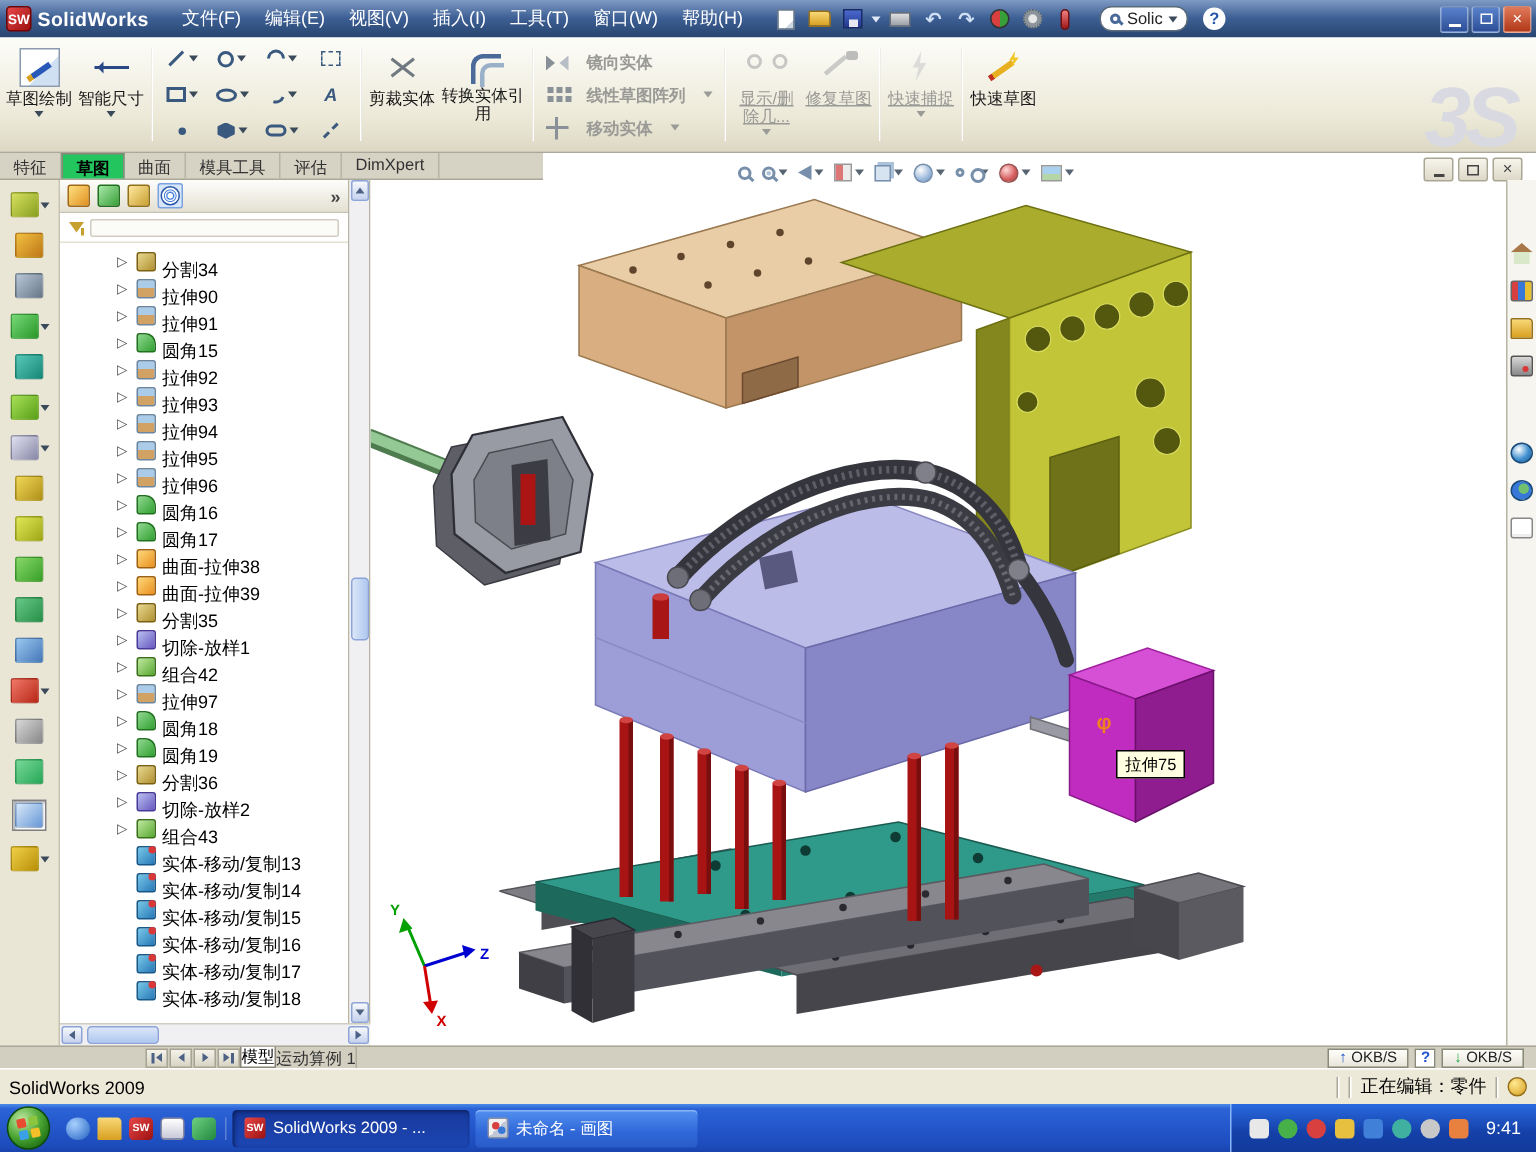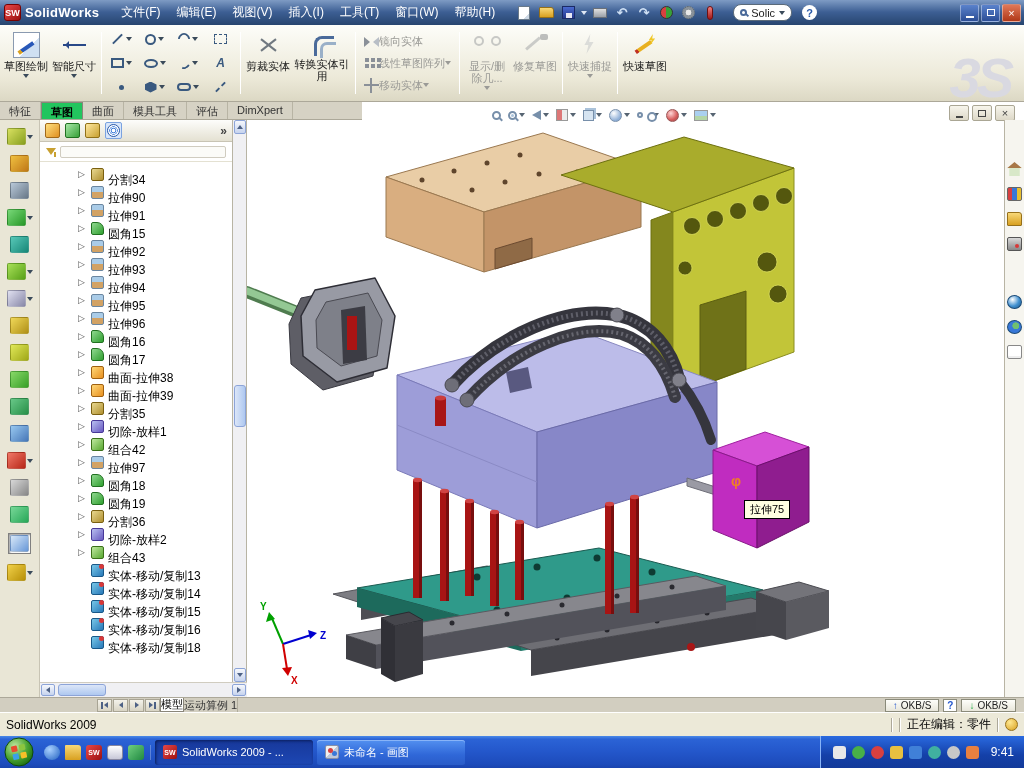--- a/index.html
+++ b/index.html
@@ -33,21 +33,21 @@
 .wbtn.close{background:linear-gradient(#e07858,#b03818);}
 .ic-minbar{width:8px;height:2px;background:#fff;margin-top:8px;}
 .ic-maxbox{width:8px;height:7px;border:1px solid #fff;}
 
 #ribbon{position:absolute;left:0;top:25px;width:1024px;height:77px;background:linear-gradient(#fdfdf9,#ece9d8 70%,#dcd8c4);border-bottom:1px solid #aca899;display:flex;align-items:stretch;padding:2px 2px;}
 #watermark{position:absolute;right:14px;top:20px;font-size:56px;font-style:italic;font-weight:bold;color:#d9d9e1;letter-spacing:-4px;}
 .rsep{width:1px;background:#c0bcac;border-right:1px solid #fff;margin:5px 3px;}
 .rbtn{width:48px;display:flex;flex-direction:column;align-items:center;padding-top:5px;gap:2px;border-radius:2px;}
 .rlabel{font-size:11px;line-height:12px;text-align:center;color:#1a1a1a;width:46px;}
 .rbtn.wide{width:60px;}.rbtn.wide .rlabel{width:58px;}
-.dis .rlabel{color:#9a9a96;}
+.dis .rlabel{color:#9a9a96;text-decoration:underline;}
 .dis .ri{opacity:.45;filter:grayscale(60%);}
 .ri{width:27px;height:26px;position:relative;}
 .ri-sketch{background:linear-gradient(135deg,#fff 60%,#cfe0f2 60%);border:1px solid #8a9ab0;}
 .ri-sketch::after{content:"";position:absolute;left:3px;top:13px;width:18px;height:4px;background:linear-gradient(90deg,#d8a020 20%,#2858b8 20%);transform:rotate(-35deg);}
 .ri-smartdim::before{content:"";position:absolute;left:2px;right:2px;top:12px;height:2px;background:#284888;}
 .ri-smartdim::after{content:"";position:absolute;left:0;top:9px;border:4px solid transparent;border-right-color:#284888;}
 .ri-trim::before,.ri-trim::after{content:"";position:absolute;left:4px;top:12px;width:19px;height:2px;background:#707880;}
 .ri-trim::before{transform:rotate(38deg);}.ri-trim::after{transform:rotate(-38deg);}
 .ri-convert{border-left:3px solid #4a6a9a;border-top:3px solid #4a6a9a;border-radius:8px 0 0 0;width:20px;height:20px;margin:4px 0 0 4px;position:relative;}
 .ri-convert::after{content:"";position:absolute;left:3px;top:3px;width:13px;height:13px;border-left:3px solid #9ab0c8;border-top:3px solid #9ab0c8;border-radius:7px 0 0 0;}
@@ -74,21 +74,21 @@
 .g-dash{width:13px;height:10px;border:1.5px dashed #39597f;}
 .g-rect{width:13px;height:10px;border:2px solid #39597f;}
 .g-ellipse{width:14px;height:9px;border:2px solid #39597f;border-radius:50%;}
 .g-spline{width:12px;height:12px;border:2px solid transparent;border-bottom-color:#39597f;border-radius:50%;transform:rotate(-25deg);}
 .g-textA{color:#39597f;font-weight:bold;font-size:12px;line-height:1;}
 .g-point{width:5px;height:5px;background:#39597f;border-radius:50%;}
 .g-poly{width:12px;height:11px;background:#39597f;clip-path:polygon(50% 0,100% 27%,100% 73%,50% 100%,0 73%,0 27%);}
 .g-slot{width:14px;height:8px;border:2px solid #39597f;border-radius:5px;}
 .g-cline{width:13px;height:0;border-top:2px dashed #39597f;transform:rotate(-45deg);}
 #stackcol{display:flex;flex-direction:column;justify-content:center;gap:1px;}
-.rrow{display:flex;align-items:center;gap:0;height:21px;padding:0 5px;border-radius:2px;}
+.rrow{display:flex;align-items:center;gap:12px;height:21px;padding:0 5px;border-radius:2px;font-weight:bold;}
 .rrow .rowlabel{font-size:11px;color:#9a9a96;}
 
 #tabstrip{position:absolute;left:0;top:102px;width:362px;height:18px;background:#d6d2c4;display:flex;align-items:flex-end;border-bottom:1px solid #aca899;}
 .ctab{font-size:11px;padding:2px 9px 2px;color:#333;border-right:1px solid #b8b4a4;height:17px;}
 .ctab.active{background:#22c55e;border:1px solid #8a867a;border-bottom:none;color:#000;font-weight:bold;}
 #vptop{position:absolute;left:362px;top:102px;width:662px;height:18px;background:#fff;}
 
 #lefticons{position:absolute;left:0;top:120px;width:40px;height:577px;background:#e9e6d6;border-right:1px solid #c8c4b4;display:flex;flex-direction:column;align-items:center;padding-top:8px;gap:10px;}
 .lslot{display:flex;align-items:center;gap:1px;}
 .li{width:19px;height:17px;border-radius:2px;border:1px solid #00000022;}
@@ -598,20 +598,25 @@
         </div>
       <div class="ti noarr">
           <span class="tarr">▷</span>
           <span class="tic t-mc"></span>
           <span class="tl">实体-移动/复制15</span>
         </div>
       <div class="ti noarr">
           <span class="tarr">▷</span>
           <span class="tic t-mc"></span>
           <span class="tl">实体-移动/复制16</span>
+        </div>
+      <div class="ti noarr">
+          <span class="tarr">▷</span>
+          <span class="tic t-mc"></span>
+          <span class="tl">实体-移动/复制17</span>
         </div>
       <div class="ti noarr">
           <span class="tarr">▷</span>
           <span class="tic t-mc"></span>
           <span class="tl">实体-移动/复制18</span>
         </div>
     </div>
   </div>
 
   <div id="vscroll">

